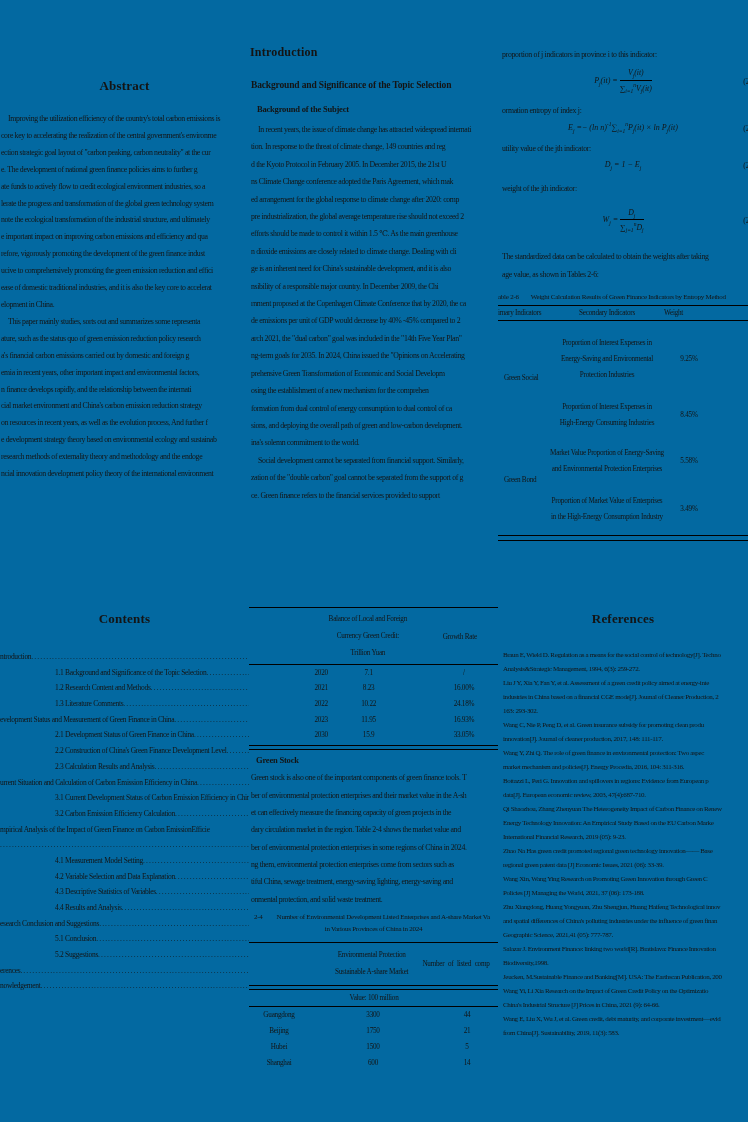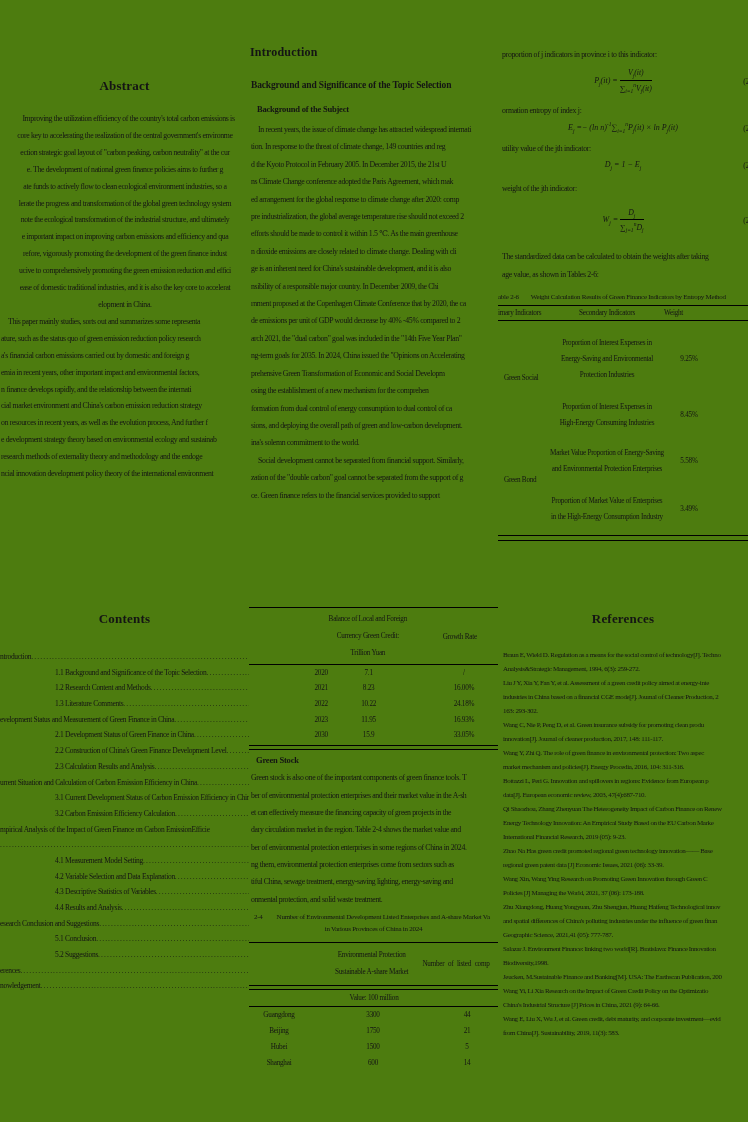--- a/index.html
+++ b/index.html
@@ -1,33 +1,33 @@
 <!DOCTYPE html>
 <html><head>
 <meta charset="utf-8">
 <style>
   html,body{margin:0;padding:0;width:748px;height:1122px;overflow:hidden;background:#fff;}
   body{font-family:"Liberation Serif","DejaVu Serif",serif;color:#141414;}
   .sheet{position:relative;width:748px;height:1122px;background:#fff;overflow:hidden;}
-  .page{position:absolute;overflow:hidden;background:#4d7c0f;}
+  .page{position:absolute;overflow:hidden;background:#0369a1;}
   #pg-abstract{left:0;top:0;width:249px;height:561px;}
   #pg-intro{left:249px;top:0;width:249px;height:561px;}
   #pg-entropy{left:498px;top:0;width:250px;height:561px;}
   #pg-contents{left:0;top:561px;width:249px;height:561px;}
   #pg-tables{left:249px;top:561px;width:249px;height:561px;}
   #pg-refs{left:498px;top:561px;width:250px;height:561px;}
 
   .ptitle{margin:0;text-align:center;font-size:13px;font-weight:bold;letter-spacing:.2px;}
   #pg-abstract .ptitle{padding-top:78px;}
   #pg-contents .ptitle,#pg-refs .ptitle{padding-top:50px;}
   #pg-intro .ptitle{text-align:left;padding-left:1px;padding-top:45px;font-size:12px;}
 
   .tline{white-space:nowrap;overflow:hidden;}
   .body8{font-size:7.8px;letter-spacing:-.35px;line-height:16.9px;}
-  #abs-p1{margin-top:17px;padding-left:1px;text-align:center;}
+  #abs-p1{margin-top:17px;padding-left:1px;}
   #abs-p2{padding-left:1px;}
   .tline.first{padding-left:7px;}
 
   .sec-head{font-weight:bold;font-size:9.5px;margin-top:20px;padding-left:2px;white-space:nowrap;letter-spacing:-.15px;}
   .sub-head{font-weight:bold;font-size:8.5px;margin-top:14px;padding-left:8px;letter-spacing:-.2px;}
   #intro-p1{margin-top:7px;padding-left:2px;line-height:17.4px;}
   #intro-p2{padding-left:2px;line-height:17.4px;}
 
   
   .fx-line{font-size:7.8px;letter-spacing:-.3px;padding-left:4px;white-space:nowrap;overflow:hidden;}
@@ -103,21 +103,21 @@
 
 <div class="sheet">
 
   <section class="page" id="pg-abstract">
     <h1 class="ptitle">Abstract</h1>
     <div class="body8" id="abs-p1">
         <div class="tline first">Improving the utilization efficiency of the country's total carbon emissions is</div>
         <div class="tline">core key to accelerating the realization of the central government's environme</div>
         <div class="tline">ection strategic goal layout of "carbon peaking, carbon neutrality" at the cur</div>
         <div class="tline">e. The development of national green finance policies aims to further g</div>
-        <div class="tline">ate funds to actively flow to clean ecological environment industries, so a</div>
+        <div class="tline">ate funds to actively flow to credit ecological environment industries, so a</div>
         <div class="tline">lerate the progress and transformation of the global green technology system</div>
         <div class="tline">note the ecological transformation of the industrial structure, and ultimately</div>
         <div class="tline">e important impact on improving carbon emissions and efficiency and qua</div>
         <div class="tline">refore, vigorously promoting the development of the green finance indust</div>
         <div class="tline">ucive to comprehensively promoting the green emission reduction and effici</div>
         <div class="tline">ease of domestic traditional industries, and it is also the key core to accelerat</div>
         <div class="tline">elopment in China.</div>
       </div>
     <div class="body8" id="abs-p2">
         <div class="tline first">This paper mainly studies, sorts out and summarizes some representa</div>

